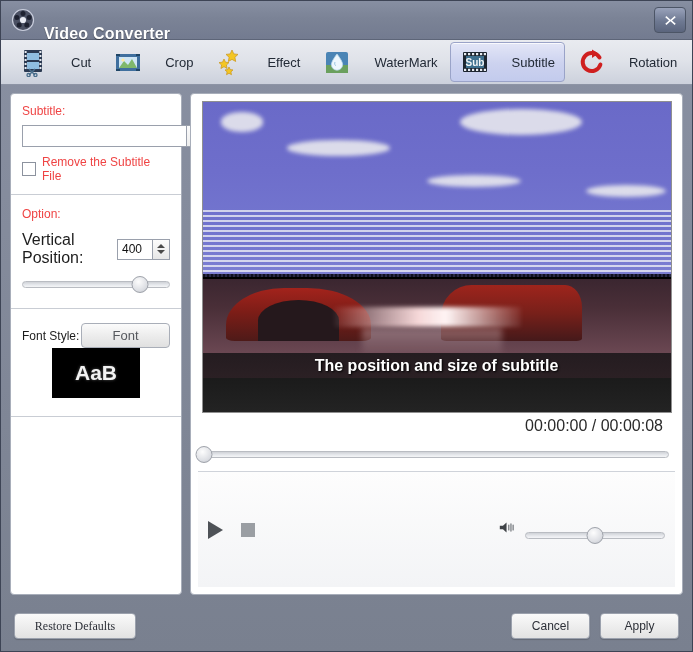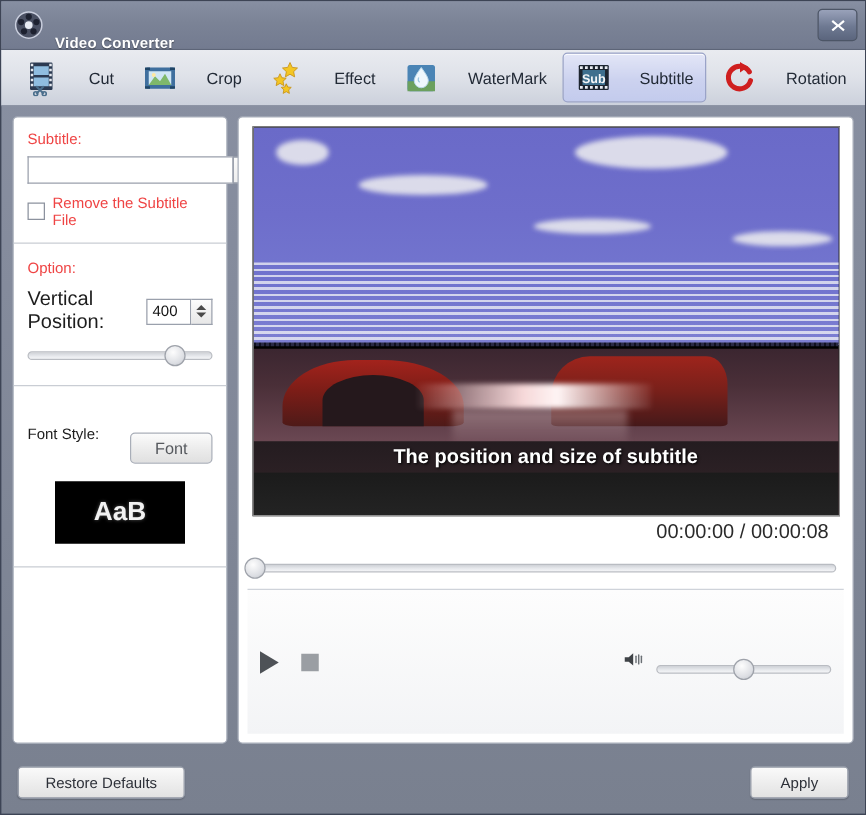--- a/index.html
+++ b/index.html
@@ -19,21 +19,21 @@
   
   .titlebar{
     height:38px;flex:0 0 38px;
     display:flex;align-items:center;
     padding:0 6px 0 10px;
     background:linear-gradient(180deg,#878fa2 0%,#7b8396 45%,#737b90 100%);
     border-bottom:1px solid #5d6578;
   }
   .app-logo{width:24px;height:24px;flex:0 0 24px;margin-right:9px;}
   .app-title{
-    color:#ffffff;font-size:12px;font-weight:bold;
+    color:#ffffff;font-size:16px;font-weight:bold;
     letter-spacing:.2px;
     text-shadow:0 1px 1px rgba(0,0,0,.45);
     flex:1 1 auto;
     margin-top:28px;
   }
   .close-btn{
     width:30px;height:24px;flex:0 0 30px;
     border:1px solid #4c5566;border-radius:4px;
     background:linear-gradient(180deg,#9aa3bb 0%,#6d7governed 0%,#6d7890 55%,#5a647c 100%);
     background:linear-gradient(180deg,#99a2ba 0%,#6e7992 55%,#5b657d 100%);
@@ -127,28 +127,28 @@
   .slider .thumb{
     position:absolute;top:0;width:15px;height:15px;border-radius:50%;
     border:1px solid #9ea2aa;
     background:radial-gradient(circle at 40% 32%,#fdfdfd 0%,#dcdee3 65%,#bcbfc6 100%);
     transform:translateX(-50%);
   }
   
   .fs-row{display:flex;align-items:center;margin-top:14px;}
   .fs-label{font-size:12px;color:#1d1d1d;flex:1 1 auto;}
   .font-btn{
-    width:66px;height:25px;box-sizing:border-box;
+    width:89px;height:25px;box-sizing:border-box;
     border:1px solid #a9aeb8;border-radius:4px;
     background:linear-gradient(180deg,#fbfbfb 0%,#ececec 52%,#e0e0e0 100%);
     font-size:13px;color:#56595e;cursor:pointer;
-    display:flex;align-items:center;justify-content:center;margin-top:23px;
+    display:flex;align-items:center;justify-content:center;
   }
   .font-preview{
-    margin:14px auto 0 auto;width:104px;height:50px;background:#000;
+    margin:0 auto 0 auto;width:88px;height:50px;background:#000;
     display:flex;align-items:center;justify-content:center;
   }
   .font-preview span{
     color:#f2f2f2;font-size:21px;font-weight:bold;
     text-shadow:0 0 3px rgba(255,255,255,.35);
   }
   .color-row{margin-top:13px;}
   .color-ctl{display:flex;margin-top:9px;margin-left:44px;width:58px;}
   .color-swatch-wrap{
     width:38px;height:21px;box-sizing:border-box;
@@ -249,21 +249,21 @@
     box-sizing:border-box;
   }
   .btn{
     height:26px;box-sizing:border-box;
     border:1px solid #9ba1ad;border-radius:4px;
     background:linear-gradient(180deg,#fafafa 0%,#eeeeee 50%,#e2e2e2 100%);
     font-size:12px;color:#2d3038;cursor:pointer;
     display:flex;align-items:center;justify-content:center;
     box-shadow:0 1px 1px rgba(0,0,0,.18);
   }
-  .btn-restore{width:134px;}
+  .btn-restore{width:122px;font-family:Liberation Serif, serif;}
   .footer-right{margin-left:auto;display:flex;gap:10px;}
   .btn-ok,.btn-cancel,.btn-apply{width:79px;}
 </style>
 </head>
 <body>
 
 <div class="window">
 
   <div class="titlebar">
     <span class="app-logo">
@@ -502,16 +502,17 @@
             <span class="thumb" id="vol-thumb" style="left: 50%;"></span>
           </span>
         </span>
       </div>
     </div>
   </div>
 
   <div class="footer">
     <span class="btn btn-restore">Restore Defaults</span>
     <span class="footer-right">
+      <span class="btn btn-cancel">Cancel</span>
       <span class="btn btn-apply">Apply</span>
     </span>
   </div>
 </div>
 
 </body></html>

